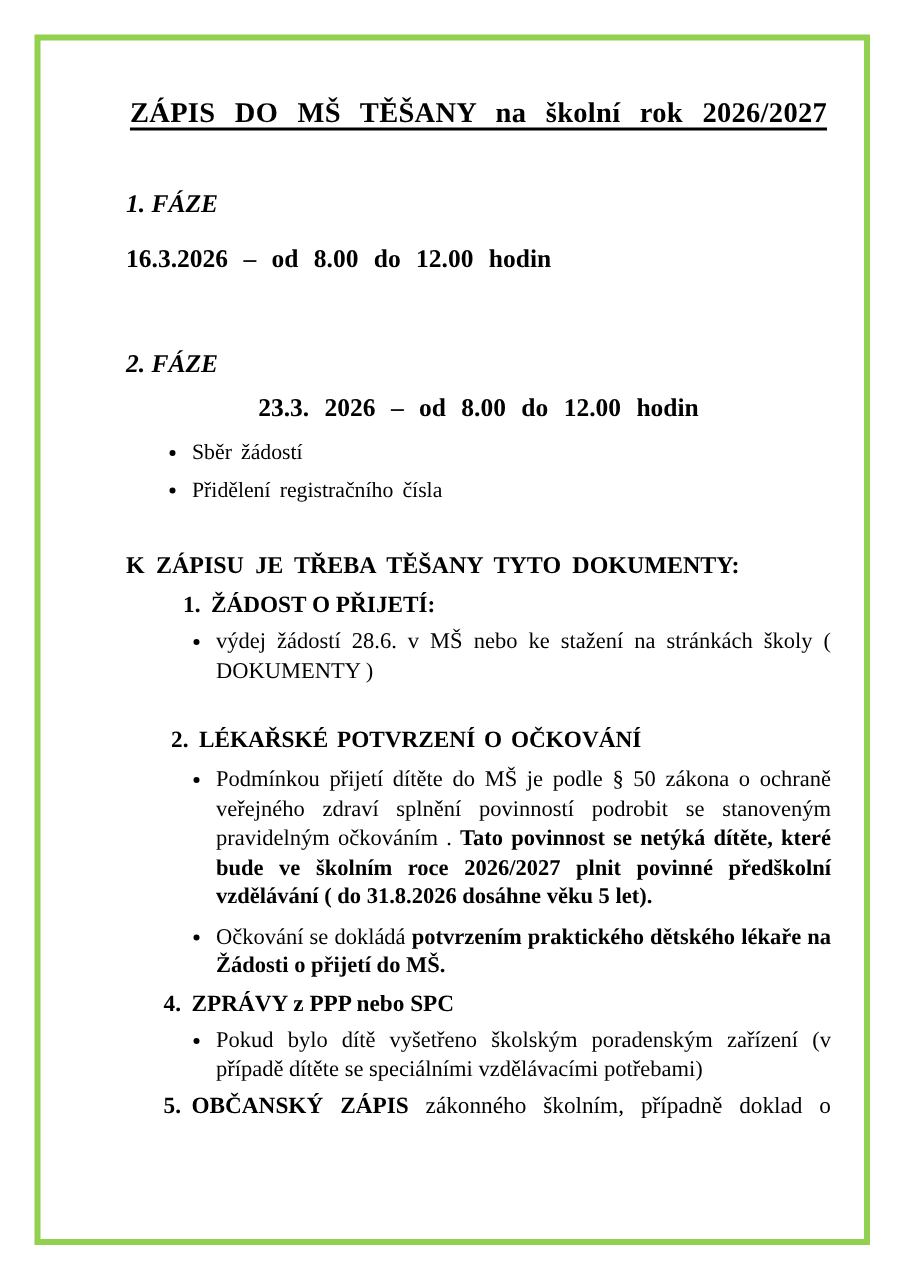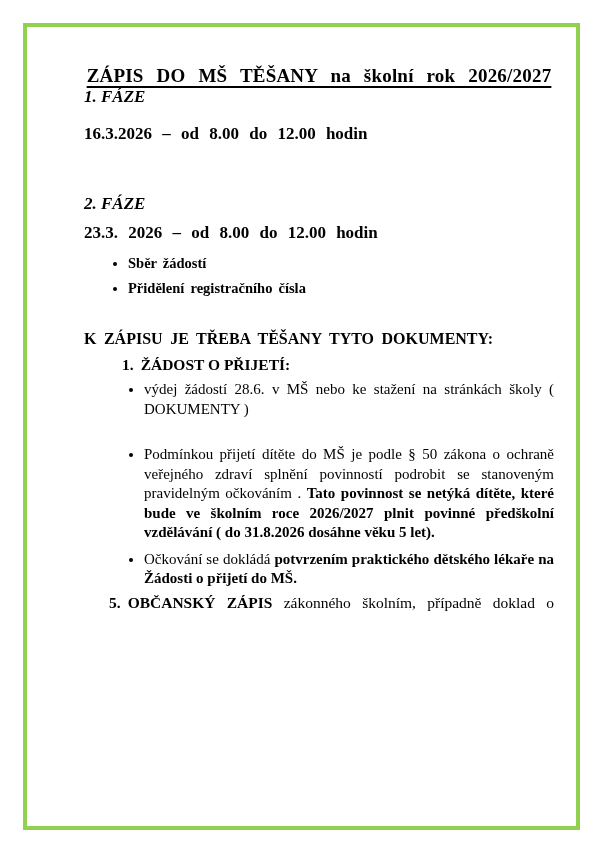--- a/index.html
+++ b/index.html
@@ -45,28 +45,28 @@
     font-weight:bold;
     word-spacing:6px;
     line-height:18px;
   }
   ul.phase-bullets {
     list-style:disc outside;
     padding-left:44px;
     font-size:14.5px;
     word-spacing:2.5px;
   }
-  .phase1 .phase-heading { }
+  .phase1 .phase-heading { margin-top:39px; }
   .phase1 .time { margin-top:19px; }
   .phase1 ul.phase-bullets { margin-top:6px; }
   .phase1 ul.phase-bullets li { line-height:17.5px; }
   .phase2 .phase-heading { margin-top:52px; }
-  .phase2 .time { margin-top:11px; }
+  .phase2 .time { margin-top:11px;text-align:center; }
   .phase2 ul.phase-bullets { margin-top:9px; }
-  .phase2 ul.phase-bullets li { line-height:25px;font-weight:bold; }
+  .phase2 ul.phase-bullets li { line-height:25px; }
   .docs-heading {
     margin-top:28px;
     font-size:16px;
     font-weight:bold;
     word-spacing:3.5px;
     line-height:19px;
   }
   .doc-head {
     font-size:15.5px;
     line-height:19px;
@@ -130,27 +130,34 @@
       <h2 class="docs-heading">K ZÁPISU JE TŘEBA TĚŠANY TYTO DOKUMENTY:</h2>
 
       <div class="doc-item doc-item-1">
         <p class="doc-head"><span class="num">1.</span><b>ŽÁDOST O PŘIJETÍ:</b><span class="suffix"></span></p>
         <ul class="doc-bullets">
           <li><span>výdej žádostí 28.6. v MŠ nebo ke stažení na stránkách školy ( DOKUMENTY )</span><b></b></li>
         </ul>
       </div>
 
       <div class="doc-item doc-item-2">
+        <p class="doc-head"><span class="num">2.</span><b>LÉKAŘSKÉ POTVRZENÍ O OČKOVÁNÍ</b><span class="suffix"></span></p>
         <ul class="doc-bullets">
           <li><span>Podmínkou přijetí dítěte do MŠ je podle § 50 zákona o ochraně veřejného zdraví splnění povinností podrobit se stanoveným pravidelným očkováním . </span><b>Tato povinnost se netýká dítěte, které bude ve školním roce 2026/2027 plnit povinné předškolní vzdělávání ( do 31.8.2026 dosáhne věku 5 let).</b></li>
           <li><span>Očkování se dokládá </span><b>potvrzením praktického dětského lékaře na Žádosti o přijetí do MŠ.</b></li>
         </ul>
       </div>
 
 
+      <div class="doc-item doc-item-4">
+        <p class="doc-head"><span class="num">4.</span><b>ZPRÁVY z PPP nebo SPC</b><span class="suffix"></span></p>
+        <ul class="doc-bullets">
+          <li><span>Pokud bylo dítě vyšetřeno školským poradenským zařízení (v případě dítěte se speciálními vzdělávacími potřebami)</span><b></b></li>
+        </ul>
+      </div>
 
       <div class="doc-item doc-item-5">
         <p class="doc-head"><span class="num">5.</span><b>OBČANSKÝ ZÁPIS</b><span class="suffix"> zákonného školním, případně doklad o</span></p>
       </div>
 
     </section>
   </div>
 </div>
 
 </body></html>

